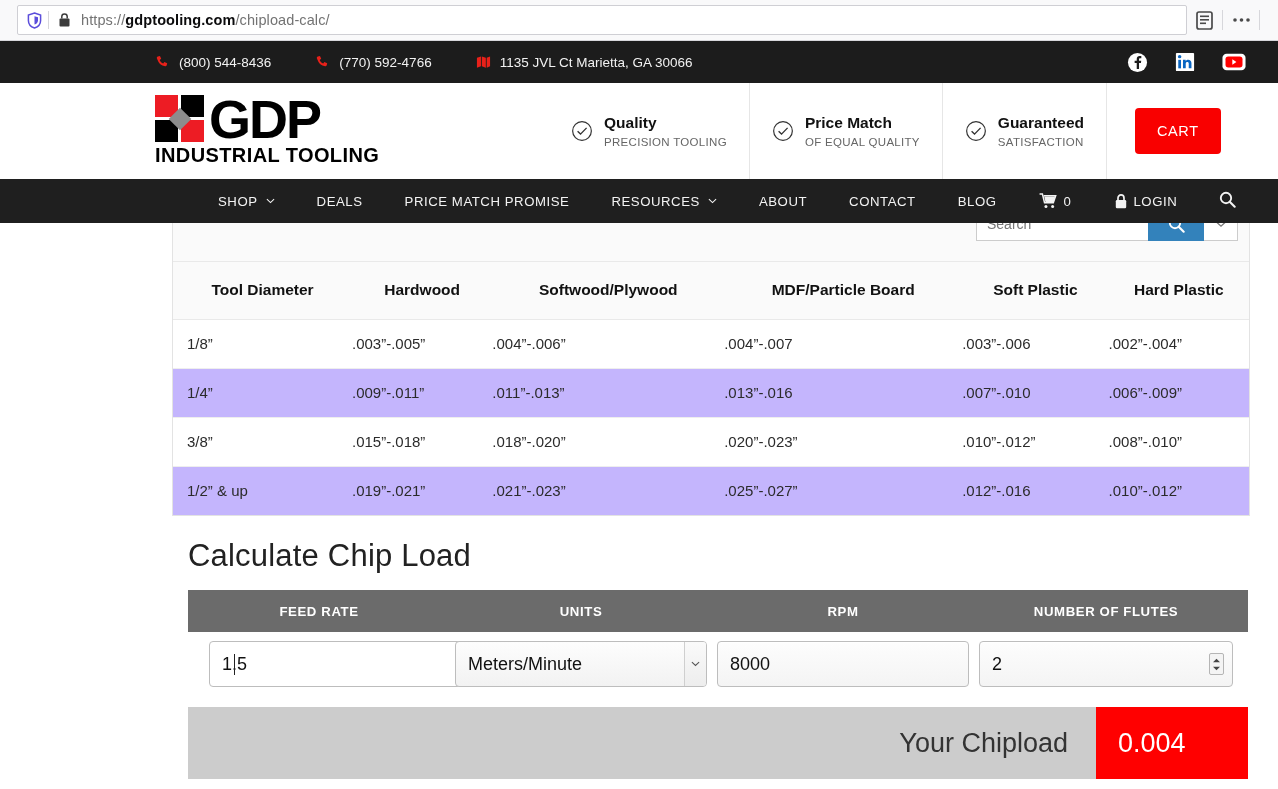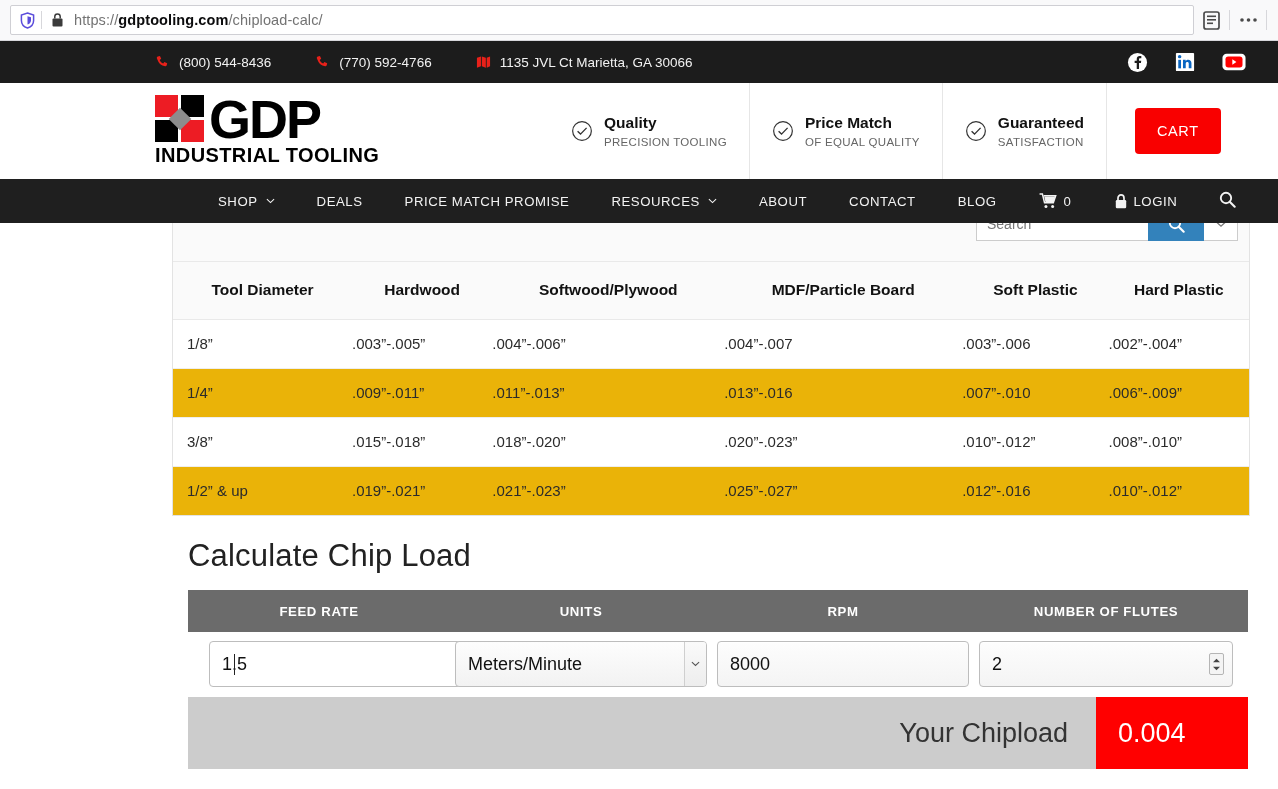--- a/index.html
+++ b/index.html
@@ -9,21 +9,21 @@
     background: #ffffff;
     overflow: hidden;
   }
 
   
   .browser-bar {
     height: 41px; width: 1278px;
     background: #f9f9fa;
     border-bottom: 1px solid #d7d7db;
     display: flex; align-items: center;
-    padding: 0 8px;
+    padding: 0 15px;
   }
   .urlbox {
     flex: 1; height: 30px; margin: 0 2px;
     background: #fff;
     border: 1px solid #cfcfd4;
     border-radius: 2px;
     display: flex; align-items: center;
     padding: 0 6px;
   }
   .shield-icon { width: 20px; height: 20px; display:flex; align-items:center; justify-content:center; }
@@ -133,21 +133,21 @@
     padding: 16px 0 16px 0; background:#fafafa;
     border-bottom:1px solid #e9e9e9;
     height: 58px; vertical-align: middle;
   }
   table.chip td {
     font-size:15px; color:#2b2b2b;
     height: 49px; vertical-align: middle;
     border-bottom:1px solid #eee;
   }
   table.chip tr.odd td { background:#ffffff; }
-  table.chip tr.even td { background:#eab308; }
+  table.chip tr.even td { background:#c4b5fd; }
   table.chip tr:last-child td { border-bottom:none; }
   .c0 { width: 176px; padding-left: 14px; }
   .c1 { width: 138px; }
   .c2 { width: 228px; }
   .c3 { width: 234px; }
   .c4 { width: 144px; }
   .c5 { width: 138px; }
   .spacer-row td { height: 38px !important; background:#fafafa !important; border-bottom:1px solid #e9e9e9 !important;}
 
   
@@ -193,21 +193,21 @@
   }
   .spin {
     position:absolute; right: 14px; top: 50%; transform: translateY(-50%);
     width: 15px; height: 22px; border:1px solid #b5b5b5; border-radius:2px;
     background:#f4f4f4; display:flex; flex-direction:column;
     align-items:center; justify-content:center; cursor:pointer;
   }
   .spin .sp { line-height:0; }
   .result-bar {
     display:flex; align-items:stretch; height: 72px;
-    background:#cccccc; margin-top: 2px;
+    background:#cccccc; margin-top: 12px;
   }
   .result-label {
     flex:1; display:flex; align-items:center; justify-content:flex-end;
     font-size: 27px; color:#333; padding-right: 28px; font-weight:400;
   }
   .result-value {
     width: 152px; background:#ff0000; color:#fff;
     display:flex; align-items:center; justify-content:flex-start;
     font-size: 27px; padding-left: 22px;
   }

